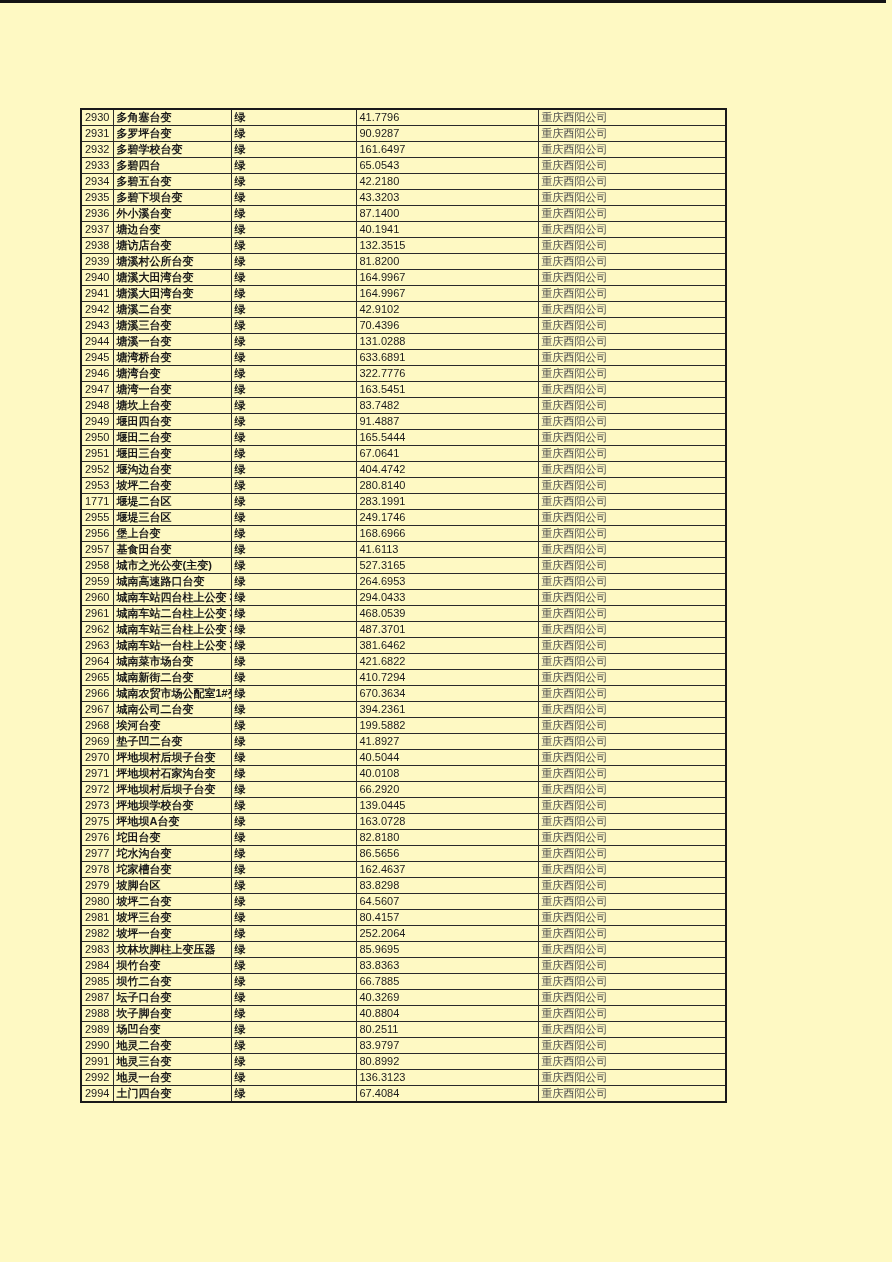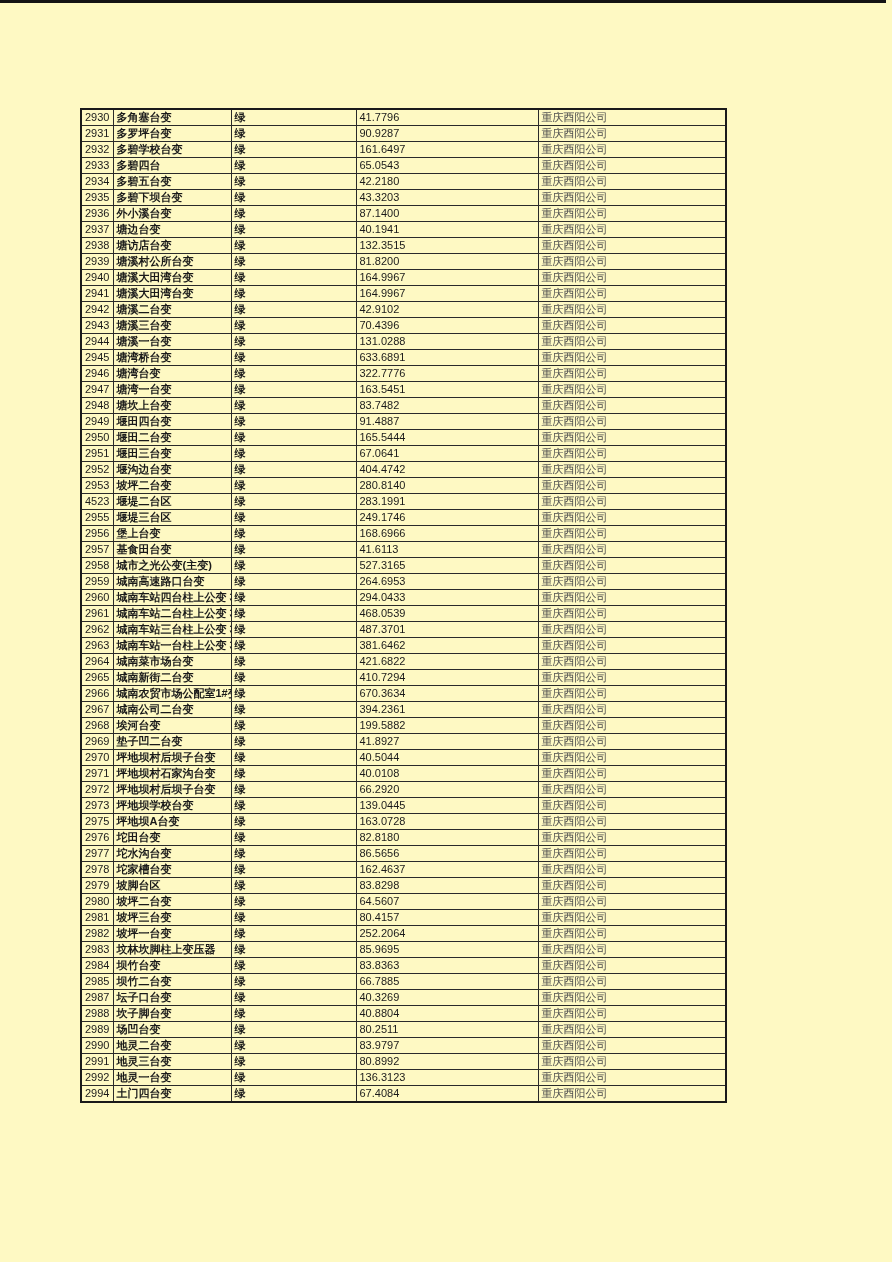--- a/index.html
+++ b/index.html
@@ -247,21 +247,21 @@
           <td class="cell-comp">重庆酉阳公司</td>
         </tr>
         <tr>
           <td class="cell-num">2953</td>
           <td class="cell-name">坡坪二台变</td>
           <td class="cell-status">绿</td>
           <td class="cell-value">280.8140</td>
           <td class="cell-comp">重庆酉阳公司</td>
         </tr>
         <tr>
-          <td class="cell-num">4523</td>
+          <td class="cell-num">1771</td>
           <td class="cell-name">堰堤二台区</td>
           <td class="cell-status">绿</td>
           <td class="cell-value">283.1991</td>
           <td class="cell-comp">重庆酉阳公司</td>
         </tr>
         <tr>
           <td class="cell-num">2955</td>
           <td class="cell-name">堰堤三台区</td>
           <td class="cell-status">绿</td>
           <td class="cell-value">249.1746</td>

